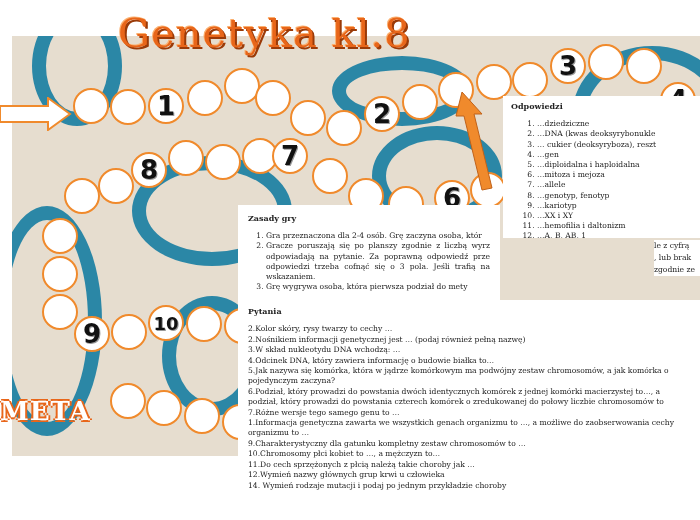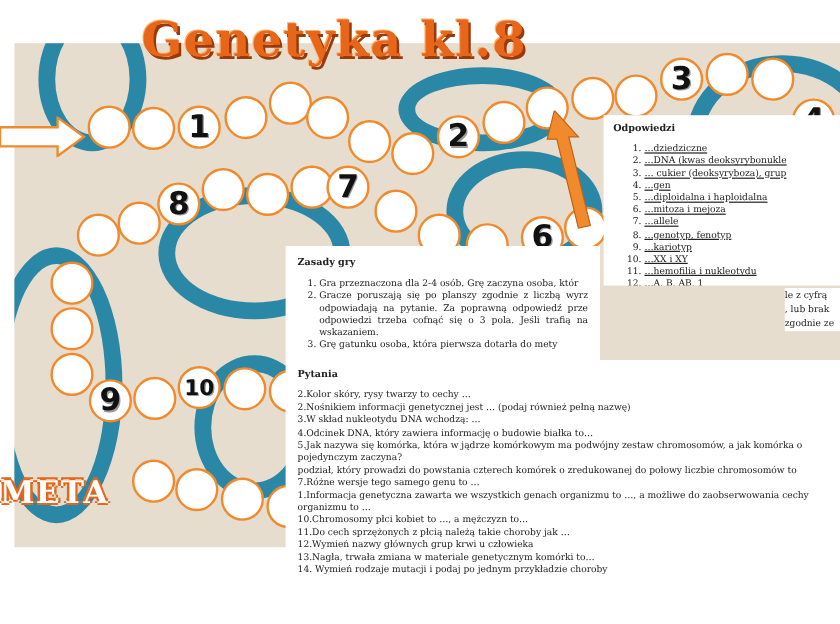--- a/index.html
+++ b/index.html
@@ -9,21 +9,21 @@
   .board {
     position: absolute; left: 12px; top: 36px; width: 700px; height: 420px;
     background: #e6ddcf; overflow: hidden;
   }
   .worm {
     position: absolute; border: 14px solid #1b7fa3; border-radius: 50%;
     opacity: 0.92;
   }
   .title {
     position: absolute; left: 118px; top: 10px;
-    font-family: "DejaVu Serif", serif; font-weight: bold; font-size: 40px;
+    font-family: "DejaVu Serif", serif; font-weight: normal; font-size: 40px;
     color: #e8661a; letter-spacing: 1px;
     text-shadow: 2px 2px 0 #9a3a08, -1px -1px 0 #fbb070;
     z-index: 5;
   }
   .cell {
     position: absolute; width: 36px; height: 36px; border-radius: 50%;
     background: #ffffff; border: 2px solid #f08a2c; z-index: 3;
     display: flex; align-items: center; justify-content: center;
     font-family: "DejaVu Sans", sans-serif; font-weight: bold; font-size: 26px; color: #111;
     text-shadow: 1px 1px 0 #999;
@@ -41,21 +41,21 @@
     position: absolute; left: 452px; top: 92px; z-index: 6;
   }
   .panel {
     position: absolute; background: #ffffff; z-index: 7; color: #222;
     font-family: "DejaVu Serif", serif;
   }
   .answers { left: 503px; top: 96px; width: 202px; height: 142px; padding: 5px 8px; font-size: 7.6px; line-height: 10.2px; overflow: hidden; white-space: nowrap; }
   .rules { left: 238px; top: 205px; width: 262px; height: 95px; padding: 8px 10px; font-size: 7.6px; line-height: 10.2px; overflow: hidden; }
   .questions { left: 238px; top: 300px; width: 462px; height: 220px; padding: 6px 10px; font-size: 7.6px; line-height: 10.4px; overflow: hidden; background: #fff; }
   .panel h3 { font-size: 8px; font-weight: bold; margin-bottom: 8px; }
-  .answers ol { padding-left: 26px; text-decoration: underline; }
+  .answers ol { padding-left: 26px; }
   .rules ol { padding-left: 18px; }
   .rules li { white-space: normal; }
   .rules .nowrap { white-space: nowrap; }
   .q-line { white-space: nowrap; }
   .right-fragments { position: absolute; left: 654px; top: 240px; z-index: 6; font-size: 7.6px; line-height: 12px; color:#222; width: 50px; overflow: hidden; background:#fff; }
 </style>
 </head>
 <body>
 
 <div class="title">Genetyka kl.8</div>
@@ -123,60 +123,61 @@
 
 <svg class="up-arrow" width="50" height="100" viewBox="0 0 50 100">
   <polygon points="10,0 30,22 22,22 40,96 30,98 12,24 4,24" fill="#f08a2c" stroke="#c0621a" stroke-width="1"></polygon>
 </svg>
 
 <div class="panel answers">
   <h3>Odpowiedzi</h3>
   <ol>
     <li>…dziedziczne</li>
     <li>…DNA (kwas deoksyrybonukle</li>
-    <li>… cukier (deoksyryboza), grup</li>
+    <li>… cukier (deoksyryboza), reszt</li>
     <li>…gen</li>
     <li>…diploidalna  i haploidalna</li>
     <li>…mitoza  i mejoza</li>
     <li>…allele</li>
     <li>…genotyp, fenotyp</li>
     <li>…kariotyp</li>
     <li>…XX i XY</li>
-    <li>…hemofilia i nukleotydu</li>
+    <li>…hemofilia i daltonizm</li>
     <li>…A, B, AB, 1</li>
     <li>…mutacja</li>
     <li>…mutacje genowe (np. fenyl</li>
   </ol>
 </div>
 
 <div class="right-fragments">
   <div>le z cyfrą</div>
   <div>, lub brak</div>
   <div>zgodnie ze</div>
 </div>
 
 <div class="panel rules">
   <h3>Zasady gry</h3>
   <ol>
     <li class="nowrap">Gra przeznaczona dla 2-4 osób. Grę zaczyna osoba, któr</li>
     <li style="text-align:justify;">Gracze poruszają się po planszy zgodnie z liczbą wyrz odpowiadają na pytanie. Za poprawną odpowiedź prze odpowiedzi trzeba cofnąć się o 3 pola. Jeśli trafią na wskazaniem.</li>
-    <li class="nowrap">Grę gatunku osoba, która pierwsza dotarła do mety</li>
+    <li class="nowrap">Grę wygrywa osoba, która pierwsza podział do mety</li>
   </ol>
 </div>
 
 <div class="panel questions">
   <h3>Pytania</h3>
   <div class="q-line">2.Kolor skóry, rysy twarzy to cechy …</div>
   <div class="q-line">2.Nośnikiem informacji genetycznej jest … (podaj również pełną  nazwę)</div>
   <div class="q-line">3.W skład nukleotydu DNA wchodzą: …</div>
   <div class="q-line">4.Odcinek DNA, który zawiera informację o budowie białka to…</div>
   <div class="q-line">5.Jak nazywa się komórka, która w jądrze komórkowym ma podwójny zestaw chromosomów, a jak komórka o</div>
   <div class="q-line">pojedynczym zaczyna?</div>
+  <div class="q-line">6.Podział, który prowadzi do powstania dwóch identycznych komórek z jednej komórki macierzystej to…, a</div>
   <div class="q-line">podział, który prowadzi do powstania czterech komórek o zredukowanej do połowy liczbie chromosomów  to</div>
   <div class="q-line">7.Różne wersje tego samego genu to …</div>
   <div class="q-line">1.Informacja genetyczna zawarta we wszystkich genach organizmu to …, a możliwe do zaobserwowania cechy</div>
   <div class="q-line">organizmu to …</div>
+  <div class="q-line">9.Charakterystyczny dla gatunku kompletny zestaw chromosomów to …</div>
   <div class="q-line">10.Chromosomy płci kobiet to …, a mężczyzn to…</div>
   <div class="q-line">11.Do cech sprzężonych z płcią należą takie choroby jak …</div>
   <div class="q-line">12.Wymień nazwy głównych grup krwi u człowieka</div>
-  <div class="q-line">13.Nagła, trwała zmiana w materiale genetycznym komórki to…</div>
   <div class="q-line">14. Wymień rodzaje mutacji i podaj po jednym przykładzie choroby</div>
 </div>
 
 </body></html>

